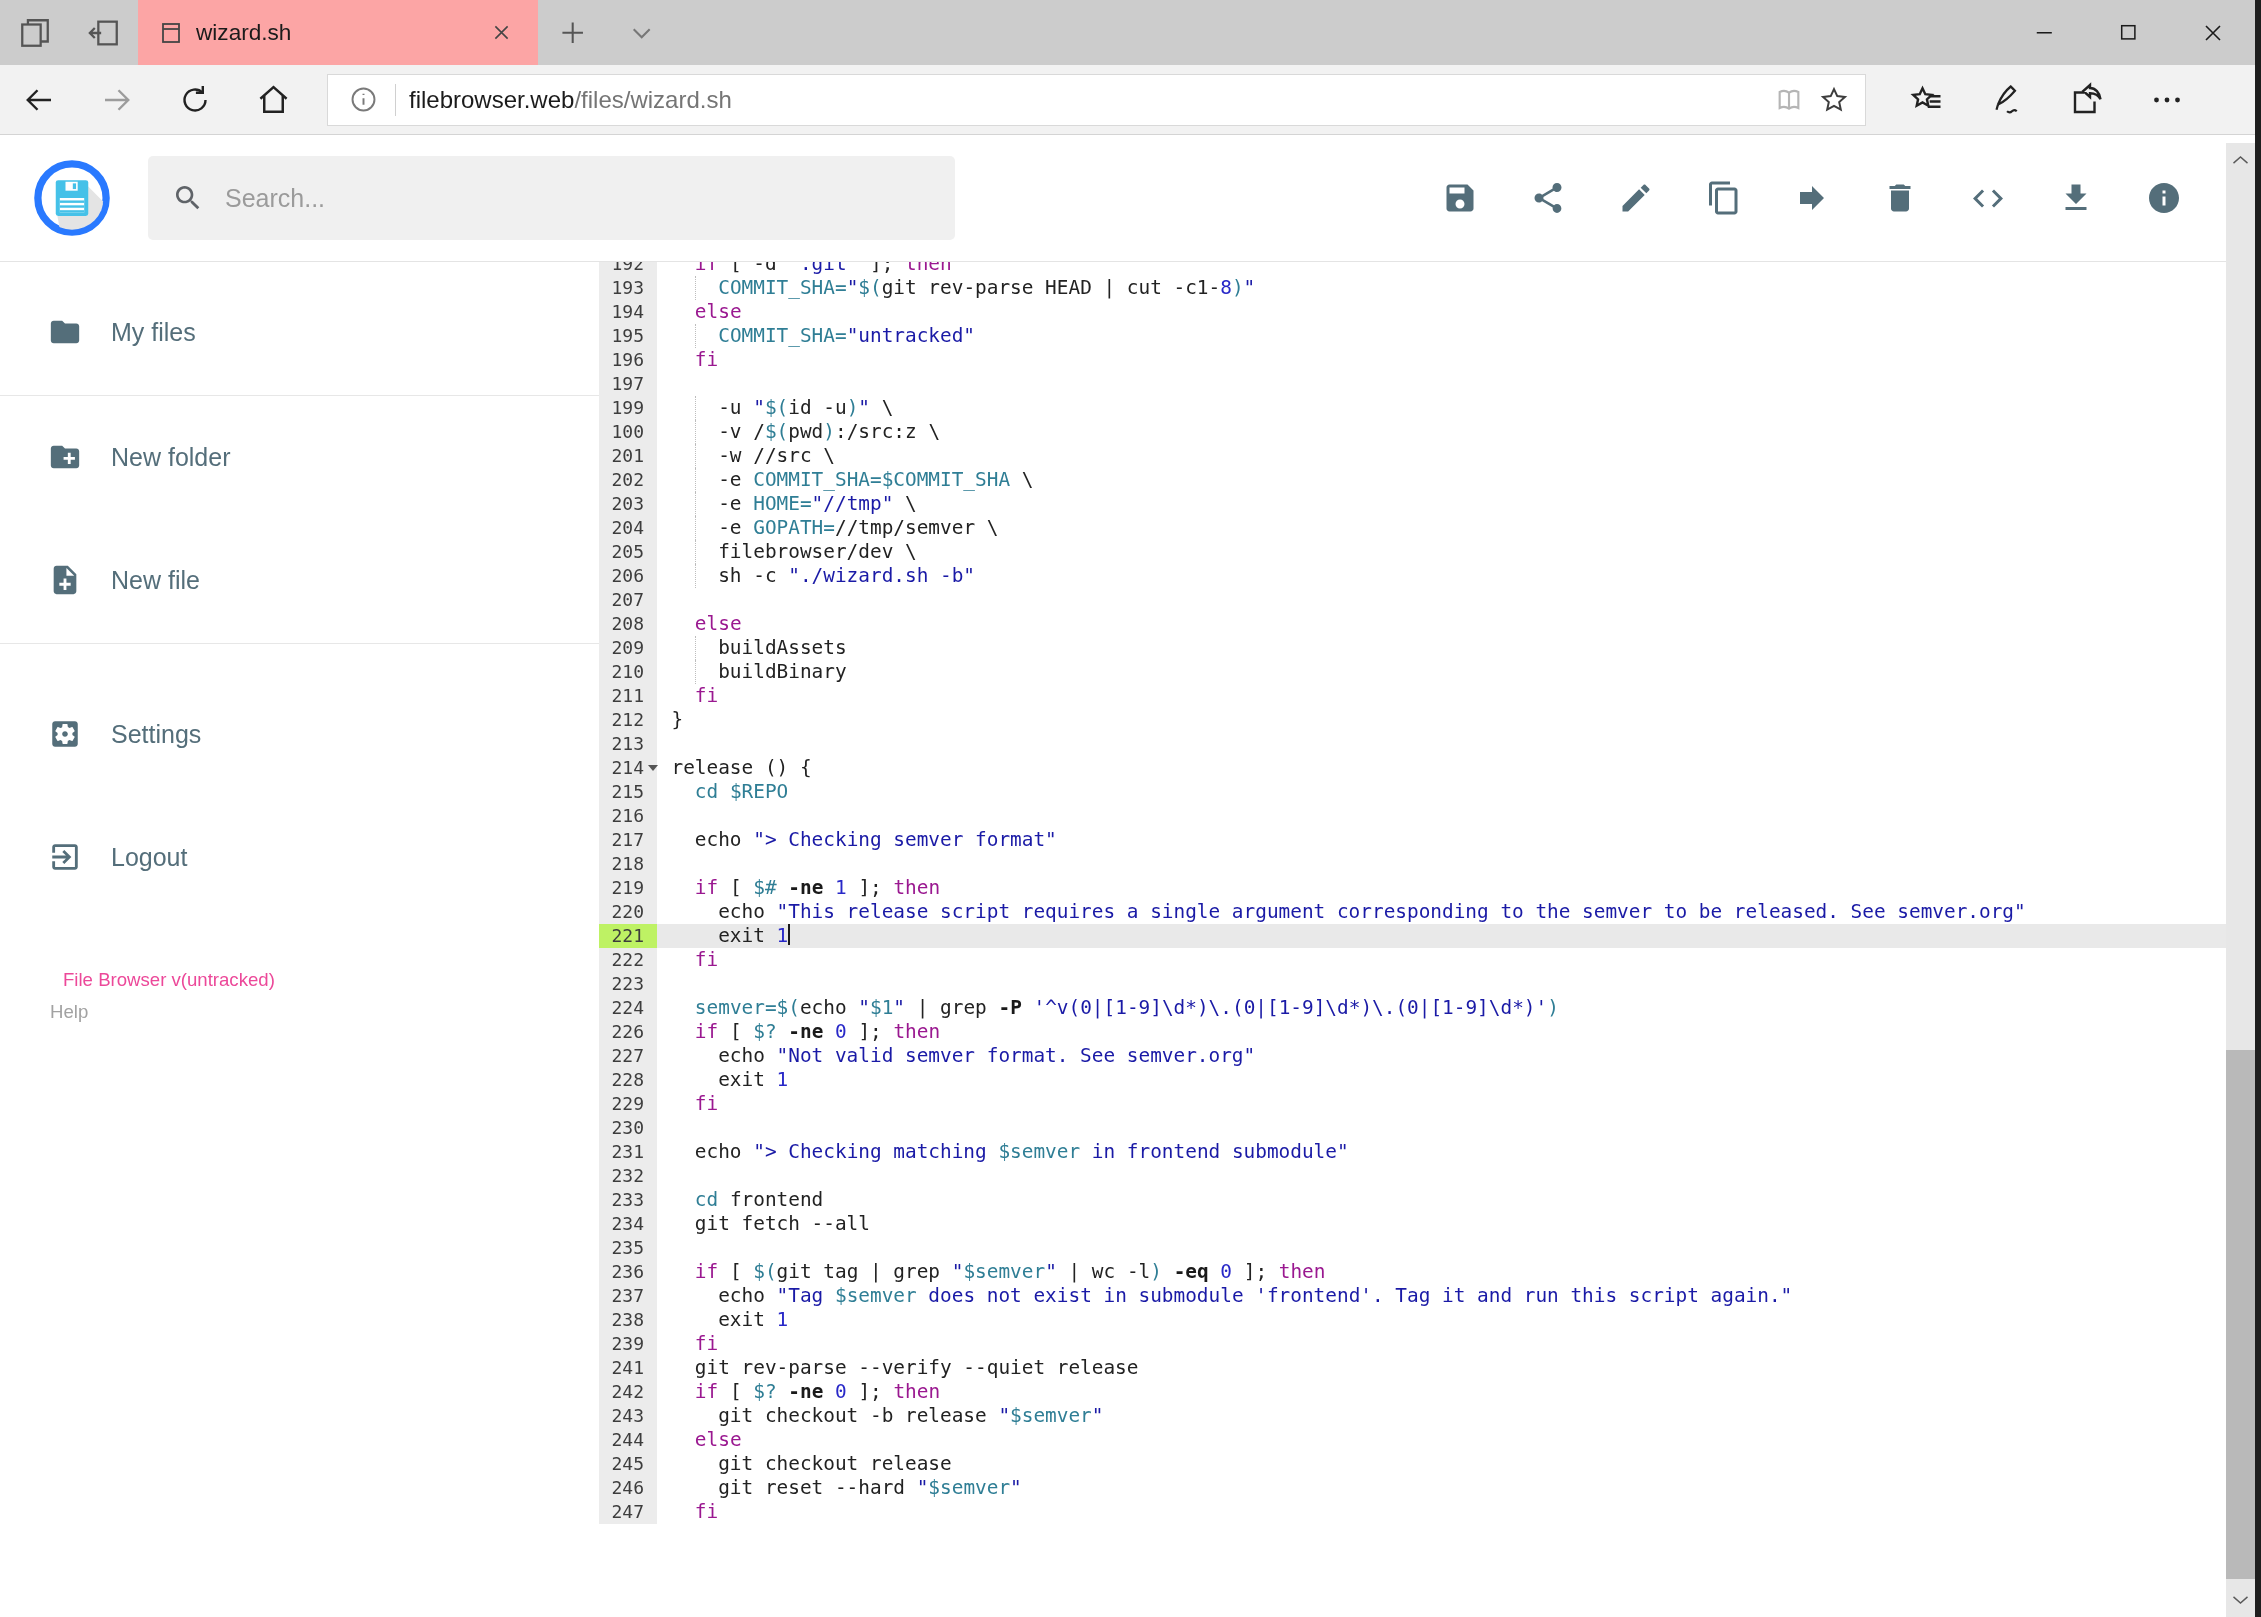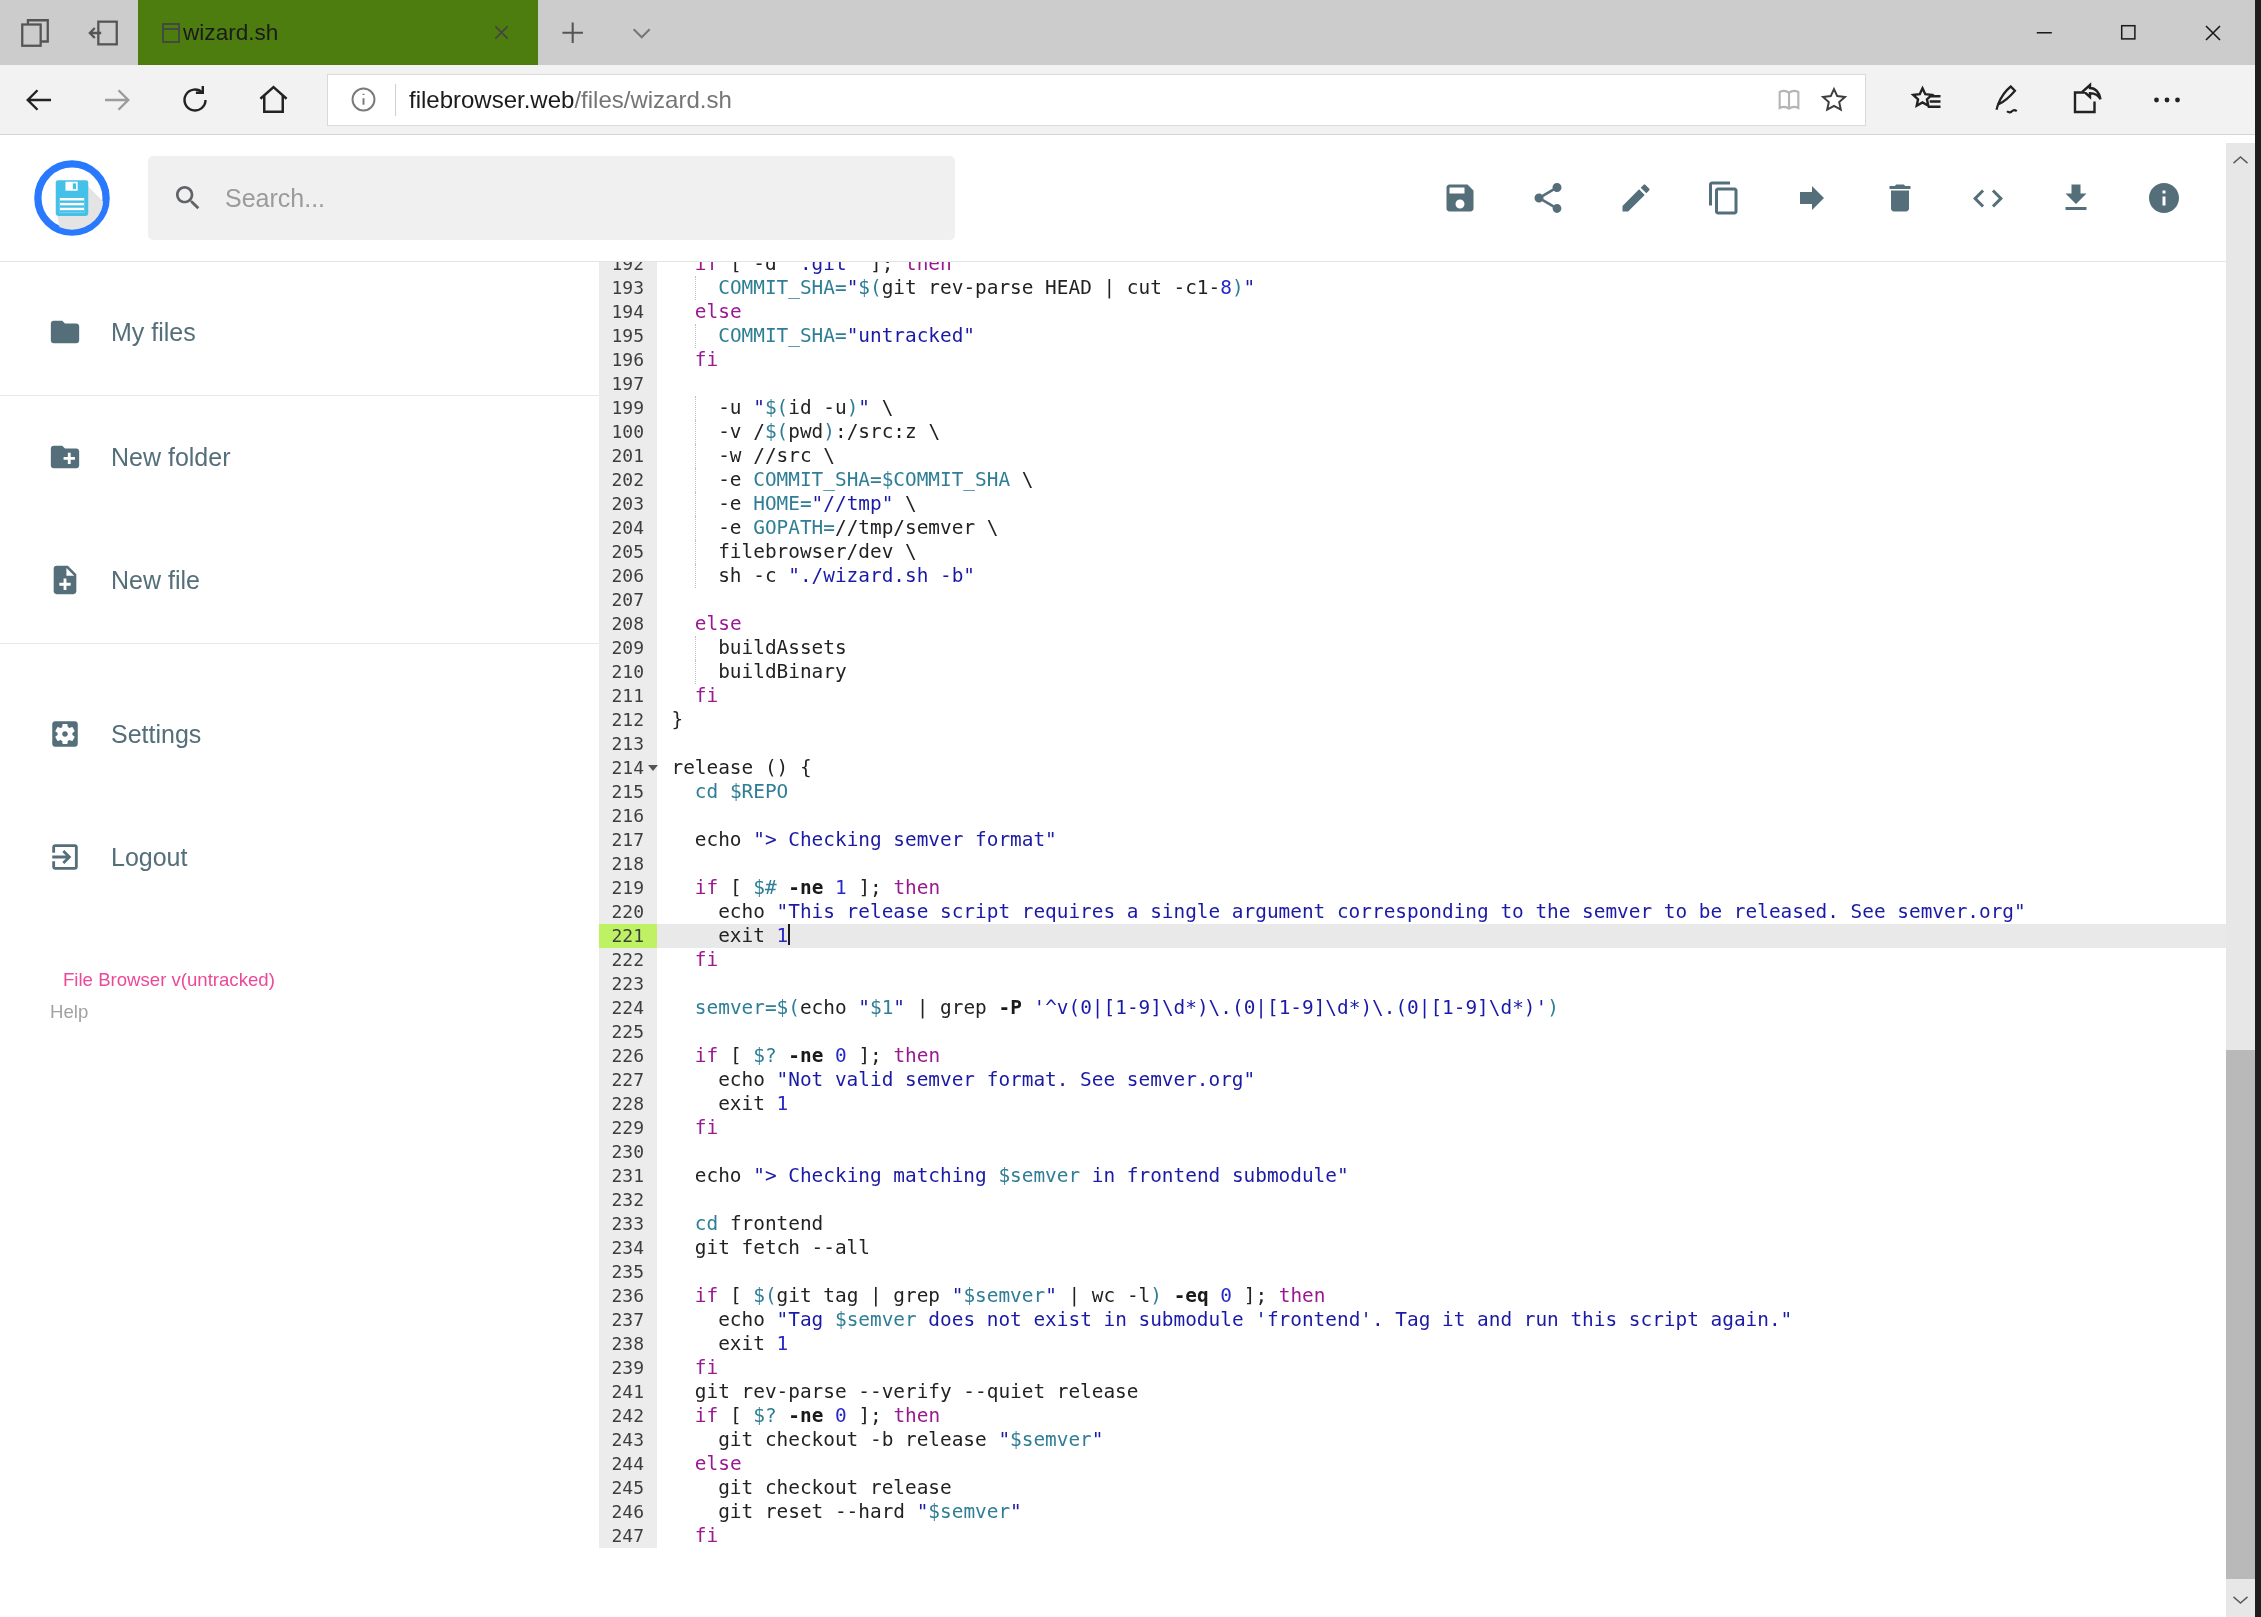--- a/index.html
+++ b/index.html
@@ -3,21 +3,21 @@
 <meta charset="utf-8">
 <style>
   * { margin:0; padding:0; box-sizing:border-box; }
   html,body { width:2261px; height:1617px; overflow:hidden; }
   body { font-family:"Liberation Sans", sans-serif; background:#fff; position:relative; }
   .win-edge { position:absolute; right:0; top:0; width:6.5px; height:100%; background:#1e1e1e; z-index:50; }
 
   
   .tabbar { height:65px; background:#cccccc; display:flex; align-items:stretch; position:relative; }
   .tabbar .strip-icon { width:69px; display:flex; align-items:center; justify-content:center; cursor:default; }
-  .tab { width:400px; background:#4d7c0f; display:flex; align-items:center; padding:0 14.5px 0 21px; }
+  .tab { width:400px; background:#fca5a5; display:flex; align-items:center; padding:0 14.5px 0 21px; gap:13px; }
   .tab-title { font-size:22.6px; color:#1b1b1b; flex:1; white-space:nowrap; overflow:hidden; }
   .tab-btn { width:44px; display:flex; align-items:center; justify-content:center; }
   .win-controls { position:absolute; right:6.5px; top:0; height:65px; display:flex; }
   .win-btn { width:84px; height:65px; display:flex; align-items:center; justify-content:center; }
 
   .navbar { height:70px; background:#f2f2f2; border-bottom:0.8px solid #d4d4d4; display:flex; align-items:center; position:relative; }
   .nav-icon { width:78px; height:78px; display:flex; align-items:center; justify-content:center; }
   .urlbox { height:52px; width:1539px; margin-left:14.5px; background:#fff; border:0.8px solid #d9d9d9; display:flex; align-items:center; padding:0 8px 0 13px; }
   .urlbox .divider { width:0.8px; height:32px; background:#d0d0d0; margin:0 13px 0 9.7px; }
   .url-text { flex:1; font-size:24px; white-space:nowrap; overflow:hidden; }
@@ -461,24 +461,20 @@
         </div>
         <div class="cm-row">
           <span class="gut">223</span>
           <span class="code"></span>
         </div>
         <div class="cm-row">
           <span class="gut">224</span>
           <span class="code"><span class="t-p">  </span><span class="t-v">semver=$(</span><span class="t-p">echo </span><span class="t-s">"</span><span class="t-v">$1</span><span class="t-s">"</span><span class="t-p"> | grep </span><span class="t-o">-P</span><span class="t-p"> </span><span class="t-s">'^v(0|[1-9]\d*)\.(0|[1-9]\d*)\.(0|[1-9]\d*)'</span><span class="t-v">)</span></span>
         </div>
         <div class="cm-row">
-          <span class="gut">225</span>
-          <span class="code"></span>
-        </div>
-        <div class="cm-row">
           <span class="gut">226</span>
           <span class="code"><span class="t-p">  </span><span class="t-k">if</span><span class="t-p"> [ </span><span class="t-v">$?</span><span class="t-p"> </span><span class="t-o">-ne</span><span class="t-p"> </span><span class="t-n">0</span><span class="t-p"> ]; </span><span class="t-k">then</span></span>
         </div>
         <div class="cm-row">
           <span class="gut">227</span>
           <span class="code"><span class="t-p">    echo </span><span class="t-s">"Not valid semver format. See semver.org"</span></span>
         </div>
         <div class="cm-row">
           <span class="gut">228</span>
           <span class="code"><span class="t-p">    exit </span><span class="t-n">1</span></span>

